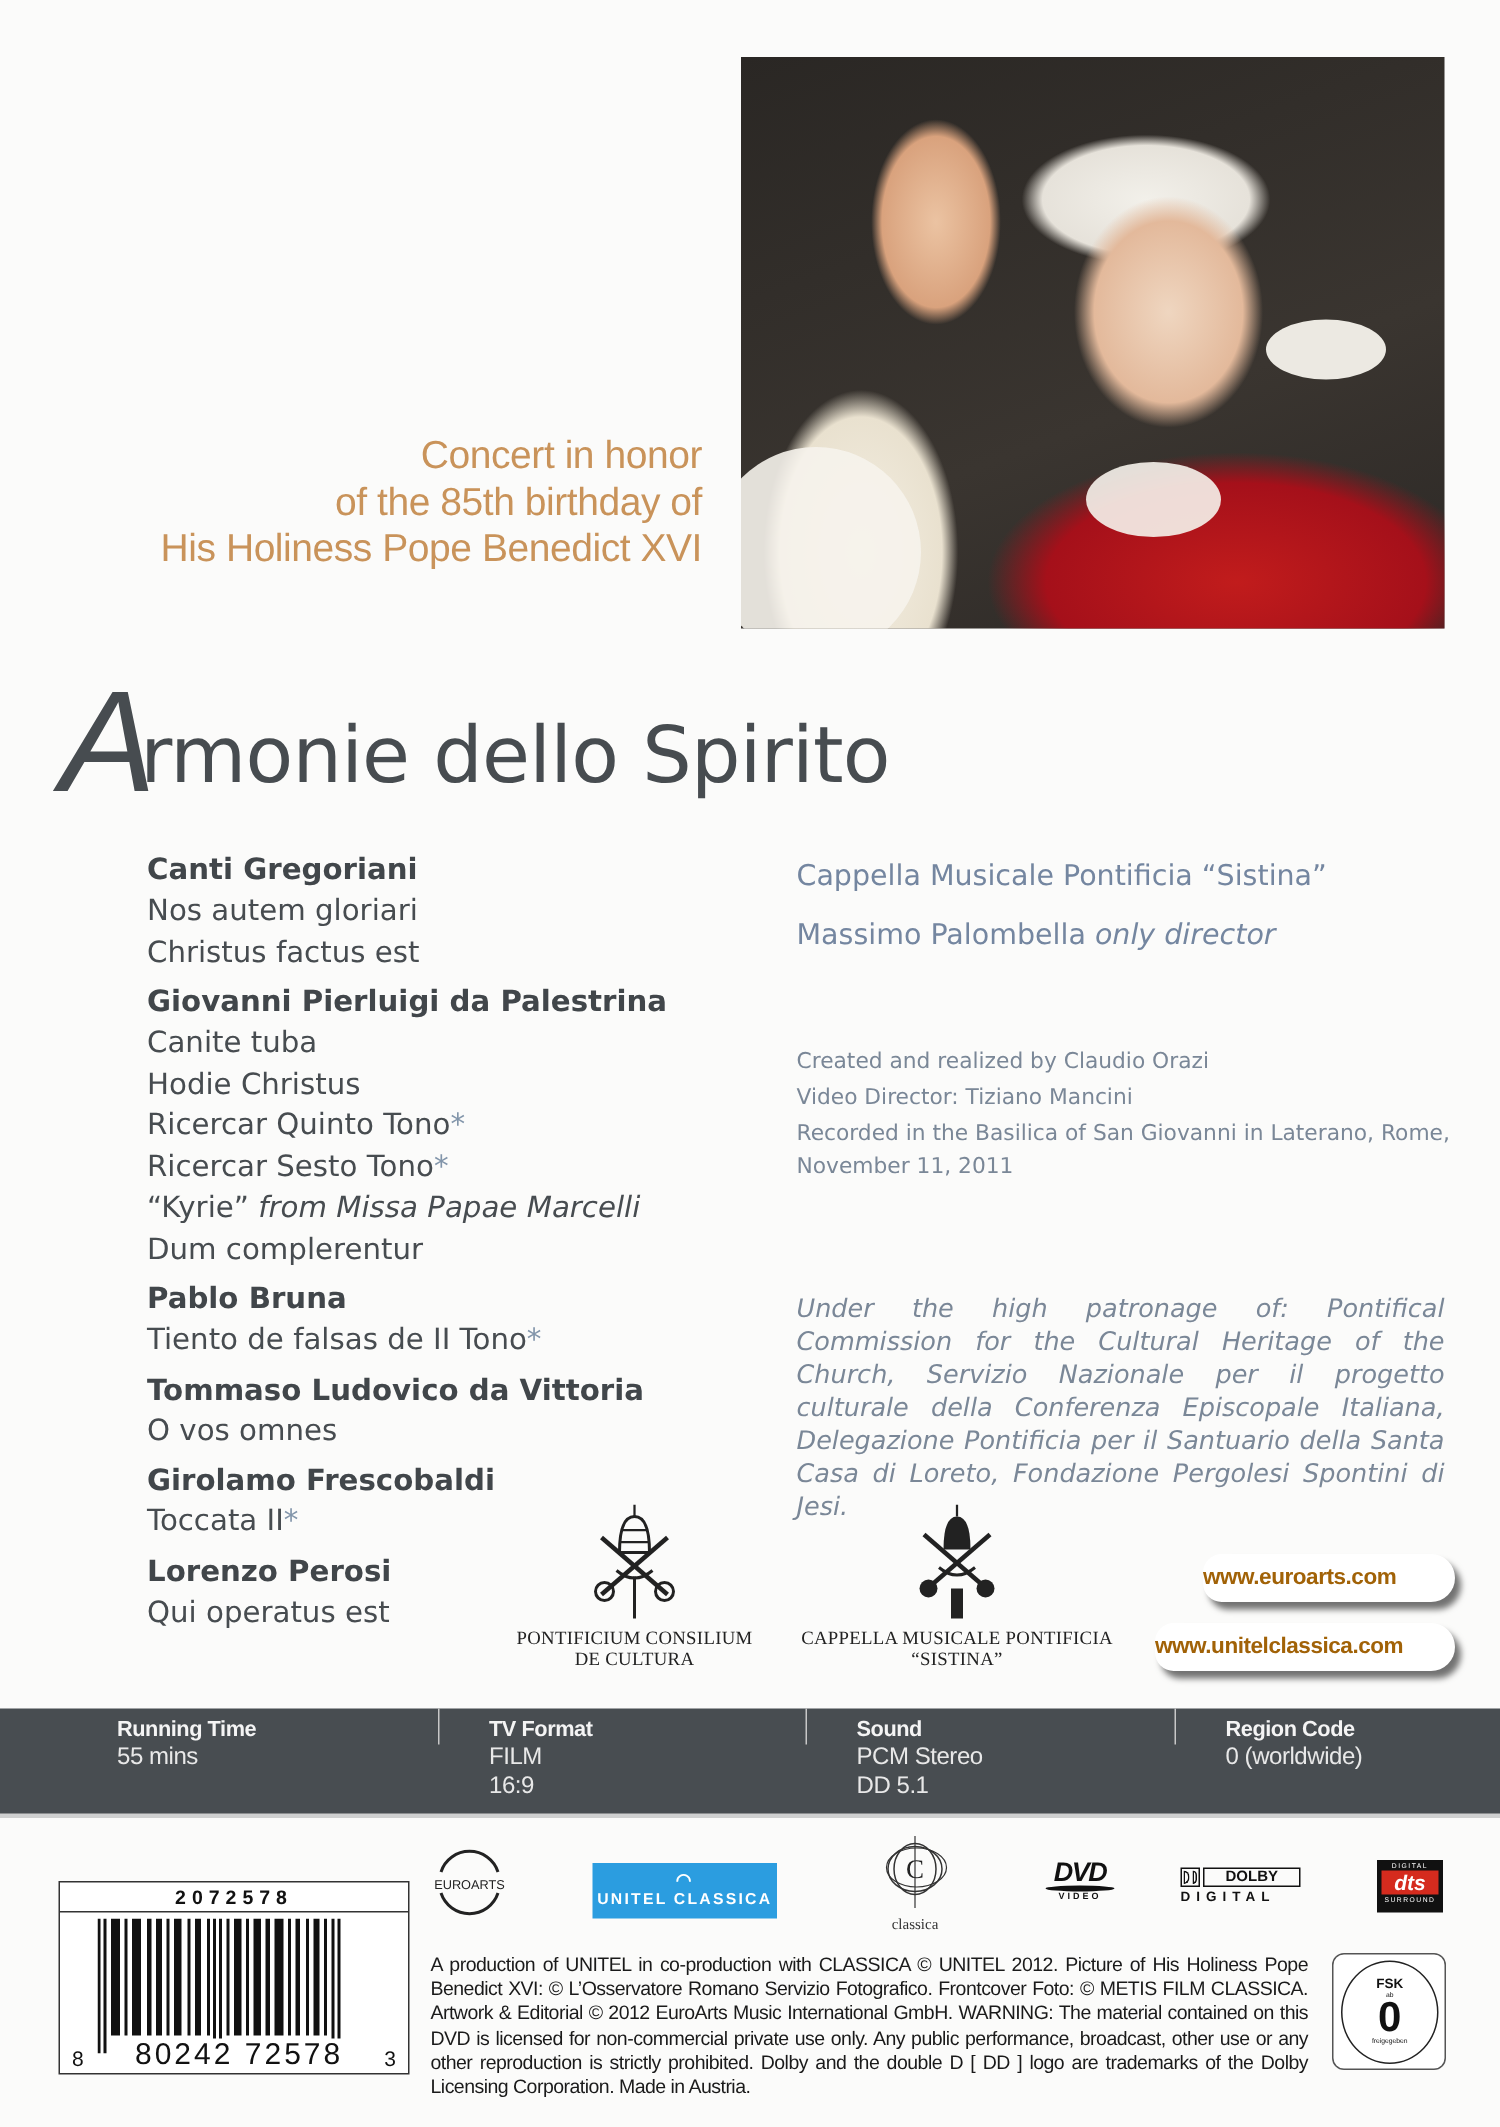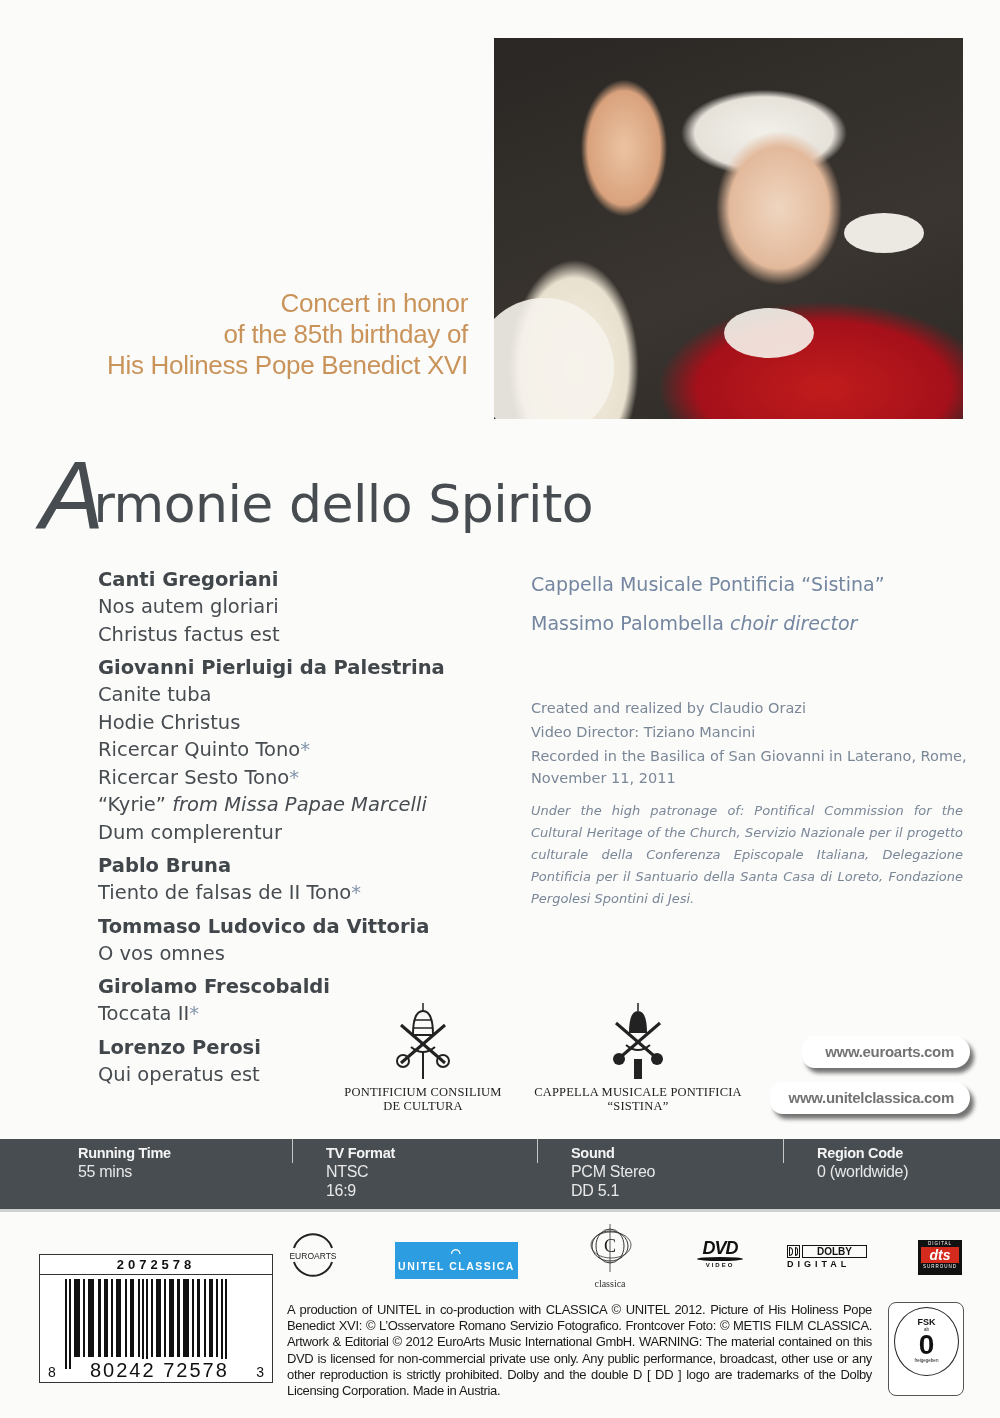--- a/index.html
+++ b/index.html
@@ -66,40 +66,40 @@
   .performers .perf {
     font-size: 19px; line-height: 39px; color: #7486a0; white-space: nowrap;
   }
   .performers .perf i { font-style: italic; }
 
   .credits { left: 531px; top: 697px; width: 440px; }
   .credits .cred { font-size: 14.5px; line-height: 22px; color: #7a8797; }
   .credits .cred-gap { margin-top: 2px; }
 
   .patronage {
-    left: 531px; top: 800px; width: 432px;
-    font-size: 13px; line-height: 22px; color: #7a8797;
+    left: 531px; top: 862px; width: 432px;
+    font-size: 17px; line-height: 22px; color: #7a8797;
     font-style: italic; text-align: justify;
   }
 
   
   .emblem { text-align: center; font-family: "Liberation Serif", serif; color: #222; }
   .emblem .cap { font-size: 12.5px; line-height: 14px; letter-spacing: 0.2px; }
   .emblem1 { left: 338px; top: 1003px; width: 170px; }
   .emblem2 { left: 524px; top: 1003px; width: 228px; }
   .emblem svg { display: block; margin: 0 auto 4px auto; }
 
   
   .url-pill {
     right: 30px; height: 32px; border-radius: 14px 18px 18px 14px;
     background: #ffffff;
     box-shadow: 4px 5px 4px rgba(0,0,0,0.55);
     font-family: "Liberation Sans", sans-serif; font-weight: bold;
-    font-size: 15px; line-height: 32px; color: #737373;
-    text-align: right; padding-right: 16px; box-sizing: border-box;
+    font-size: 15px; line-height: 32px; color: #a16207;
+    text-align: left; padding-right: 16px; box-sizing: border-box;
     letter-spacing: -0.3px;
   }
   .url1 { top: 1036px; width: 168px; }
   .url2 { top: 1082px; width: 200px; }
 
   
   .specs {
     left: 0; top: 1139px; width: 1000px; height: 70px; background: #484d51;
     border-bottom: 3px solid #cfd0d0;
   }
@@ -157,21 +157,21 @@
   .logo-dts .tiny { font-size: 4.5px; letter-spacing: 1px; line-height: 7px; }
   .logo-dts .mid { background: #d52b1e; margin: 0 3px; font-weight: 900; font-style: italic; font-size: 14px; line-height: 16px; }
 
   
   .legal {
     left: 287px; top: 1302px; width: 585px;
     font-family: "Liberation Sans", sans-serif; font-size: 13px; line-height: 16.2px;
     color: #1a1a1a; text-align: justify; letter-spacing: -0.35px;
   }
   .fsk {
-    left: 888px; top: 1302px; width: 76px; height: 94px; border: 1.5px solid #555;
+    left: 888px; top: 1302px; width: 76px; height: 78px; border: 1.5px solid #555;
     border-radius: 8px; background: #fff; box-sizing: border-box; text-decoration: underline;
   }
   .fsk .circle {
     position: absolute; left: 5px; top: 4px; width: 63px; height: 67px; border: 1px solid #222;
     border-radius: 50%; text-align: center; font-family: "Liberation Sans", sans-serif; color: #111;
   }
   .fsk .l1 { font-weight: bold; font-size: 9px; margin-top: 9px; line-height: 10px; }
   .fsk .l2 { font-size: 4.5px; line-height: 5px; }
   .fsk .l3 { font-weight: 900; font-size: 28px; line-height: 26px; }
   .fsk .l4 { font-size: 4.5px; line-height: 6px; }
@@ -214,21 +214,21 @@
 
   <div class="composer">Girolamo Frescobaldi</div>
   <div class="work"><span>Toccata II</span><span class="ast">*</span></div>
 
   <div class="composer">Lorenzo Perosi</div>
   <div class="work"><span>Qui operatus est</span></div>
 </div>
 
 <div class="abs performers">
   <div class="perf"><span>Cappella Musicale Pontificia “Sistina”</span></div>
-  <div class="perf"><span>Massimo Palombella</span> <i>choir director</i></div>
+  <div class="perf"><span>Massimo Palombella</span> <i>only director</i></div>
 </div>
 
 <div class="abs credits">
   <div class="cred">Created and realized by Claudio Orazi</div>
   <div class="cred cred-gap">Video Director: Tiziano Mancini</div>
   <div class="cred cred-gap">Recorded in the Basilica of San Giovanni in Laterano, Rome, November 11, 2011</div>
 </div>
 
 <div class="abs patronage">Under the high patronage of: Pontifical Commission for the Cultural Heritage of the Church, Servizio Nazionale per il progetto culturale della Conferenza Episcopale Italiana, Delegazione Pontificia per il Santuario della Santa Casa di Loreto, Fondazione Pergolesi Spontini di Jesi.</div>
 
@@ -269,21 +269,21 @@
 <div class="abs specs">
   <div class="spec-div" style="left:292px"></div>
   <div class="spec-div" style="left:537px"></div>
   <div class="spec-div" style="left:783px"></div>
   <div class="spec spec1">
     <div class="label">Running Time</div>
     <div class="val">55 mins</div>
   </div>
   <div class="spec spec2">
     <div class="label">TV Format</div>
-    <div class="val">NTSC</div>
+    <div class="val">FILM</div>
     <div class="val">16:9</div>
   </div>
   <div class="spec spec3">
     <div class="label">Sound</div>
     <div class="val">PCM Stereo</div>
     <div class="val">DD 5.1</div>
   </div>
   <div class="spec spec4">
     <div class="label">Region Code</div>
     <div class="val">0 (worldwide)</div>

